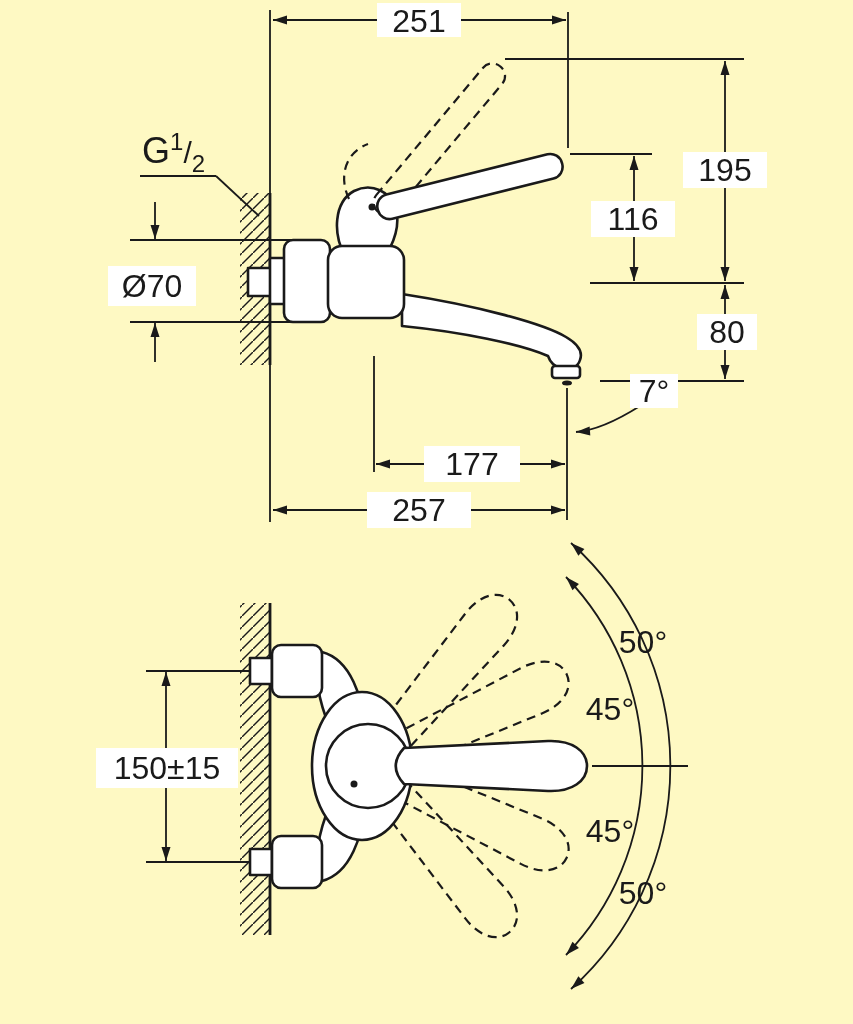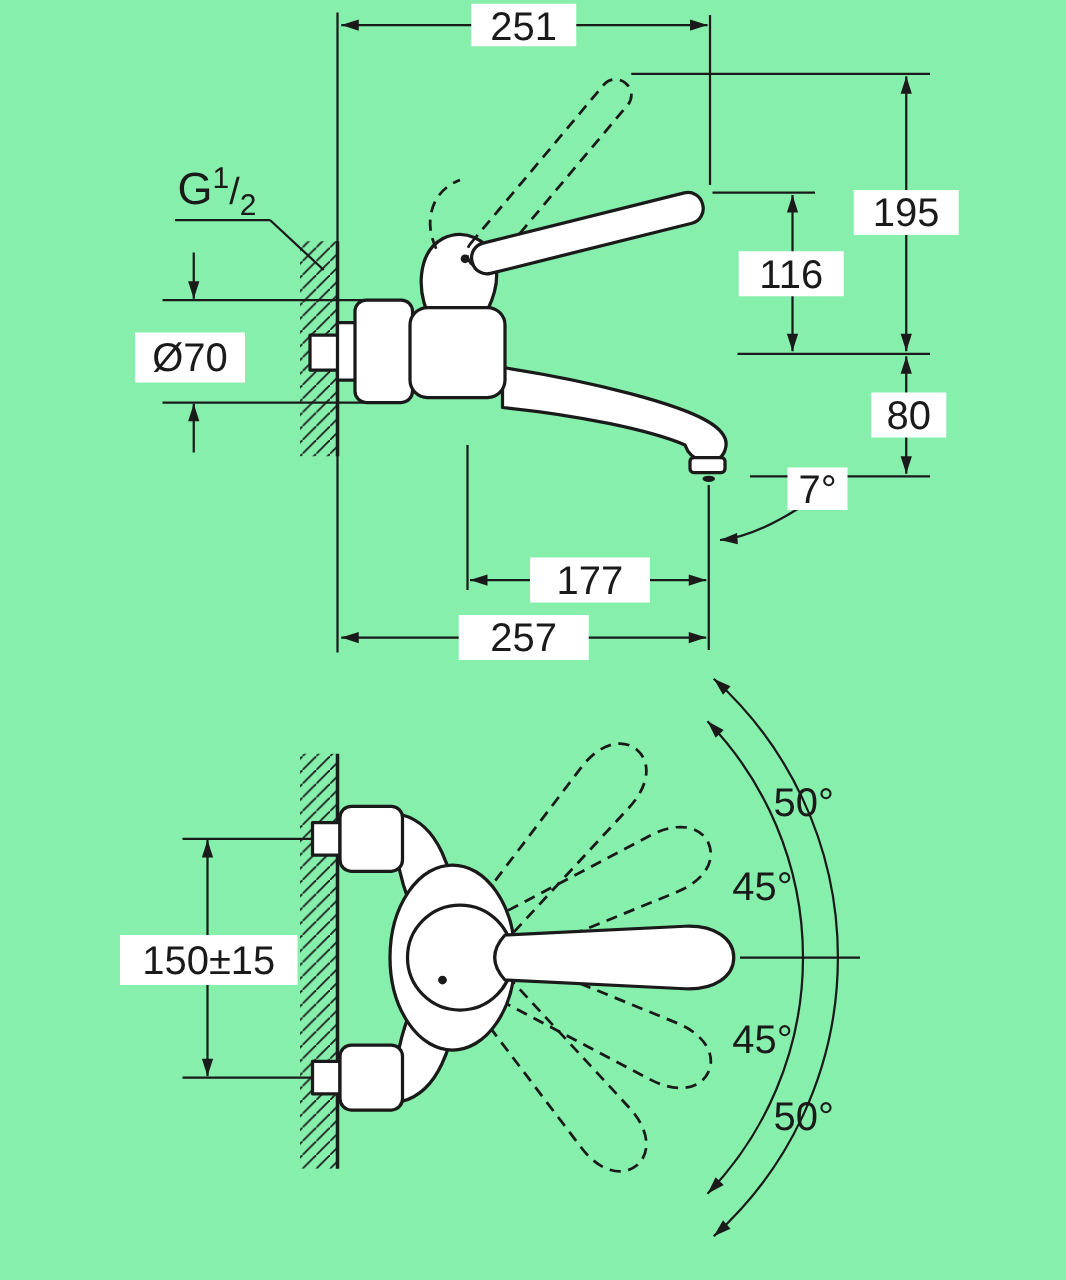--- a/index.html
+++ b/index.html
@@ -1,16 +1,16 @@
 <!DOCTYPE html>
 <html><head>
 <meta charset="utf-8">
 <style>
   html,body{margin:0;padding:0;background:#ffffff;}
-  .page{width:853px;height:1024px;background:#86efac;position:relative;overflow:hidden;
+  .page{width:853px;height:1024px;background:#fef9c3;position:relative;overflow:hidden;
         font-family:"Liberation Sans", sans-serif;}
   svg{display:block;}
   text{fill:#1a1a1a;font-family:"Liberation Sans", sans-serif;}
   .dim-text{font-size:32px;}
   .big-text{font-size:36px;}
   .lbl-bg{fill:#ffffff;}
   .thin{stroke:#1a1a1a;stroke-width:1.8;fill:none;stroke-linecap:butt;}
   .thick{stroke:#1a1a1a;stroke-width:2.8;fill:none;}
   .part{stroke:#1a1a1a;stroke-width:2.6;fill:#ffffff;stroke-linejoin:round;}
   .dashed{stroke:#1a1a1a;stroke-width:2.2;fill:none;stroke-dasharray:9 6;stroke-linejoin:round;}

